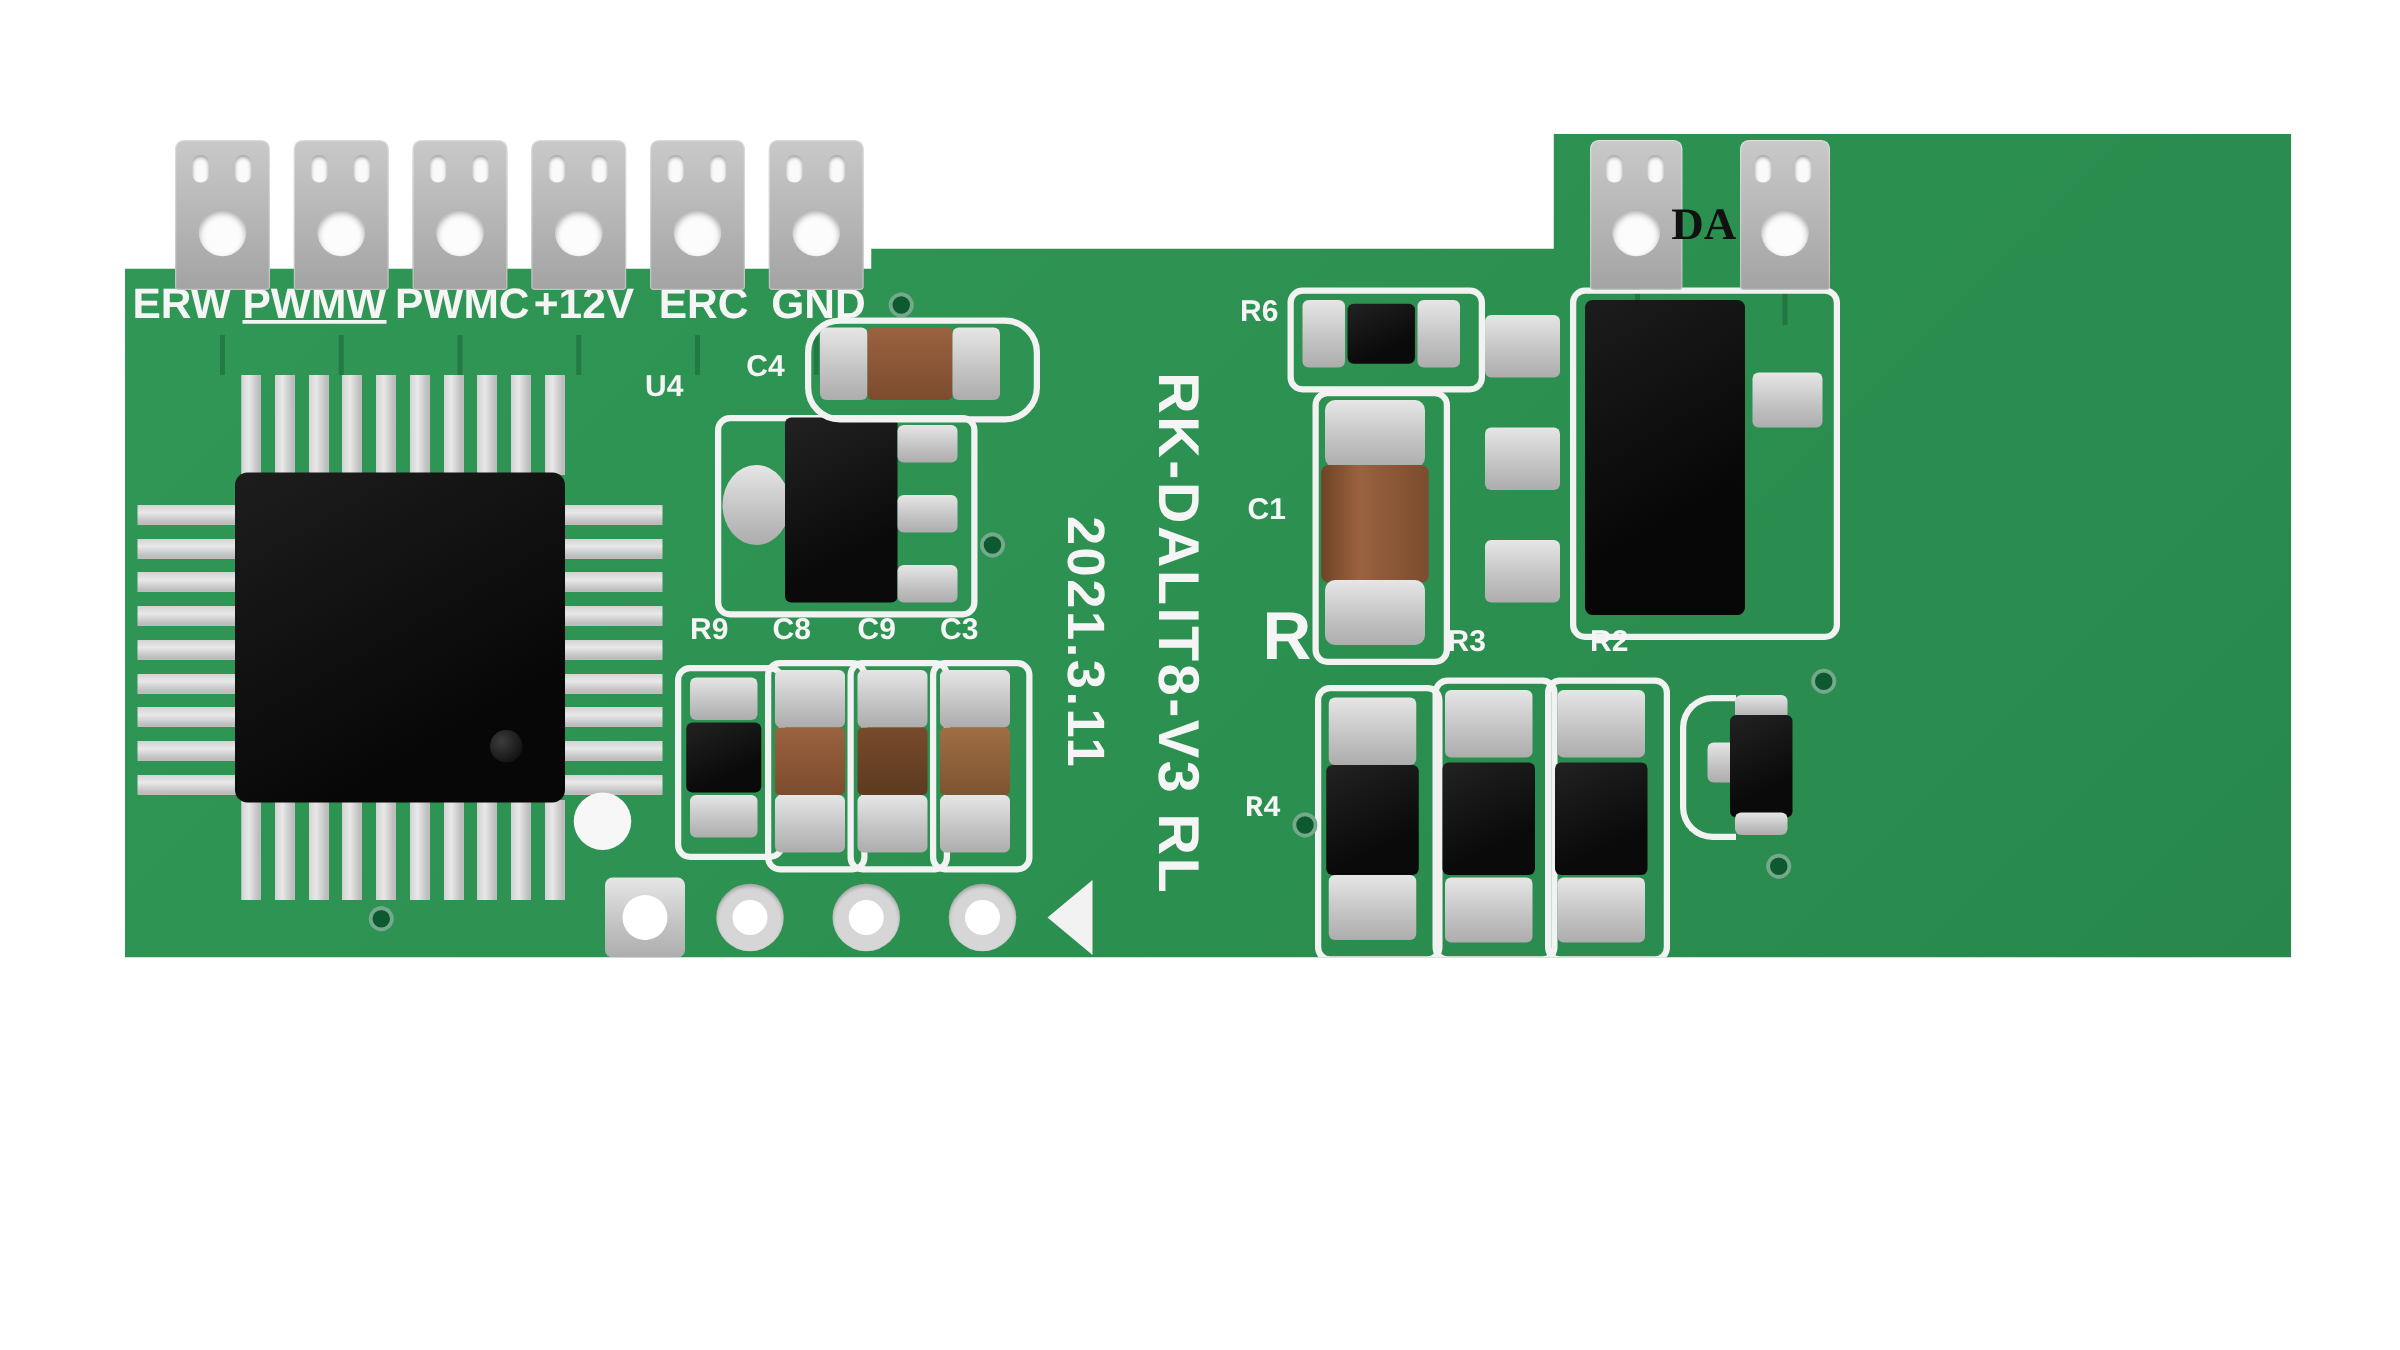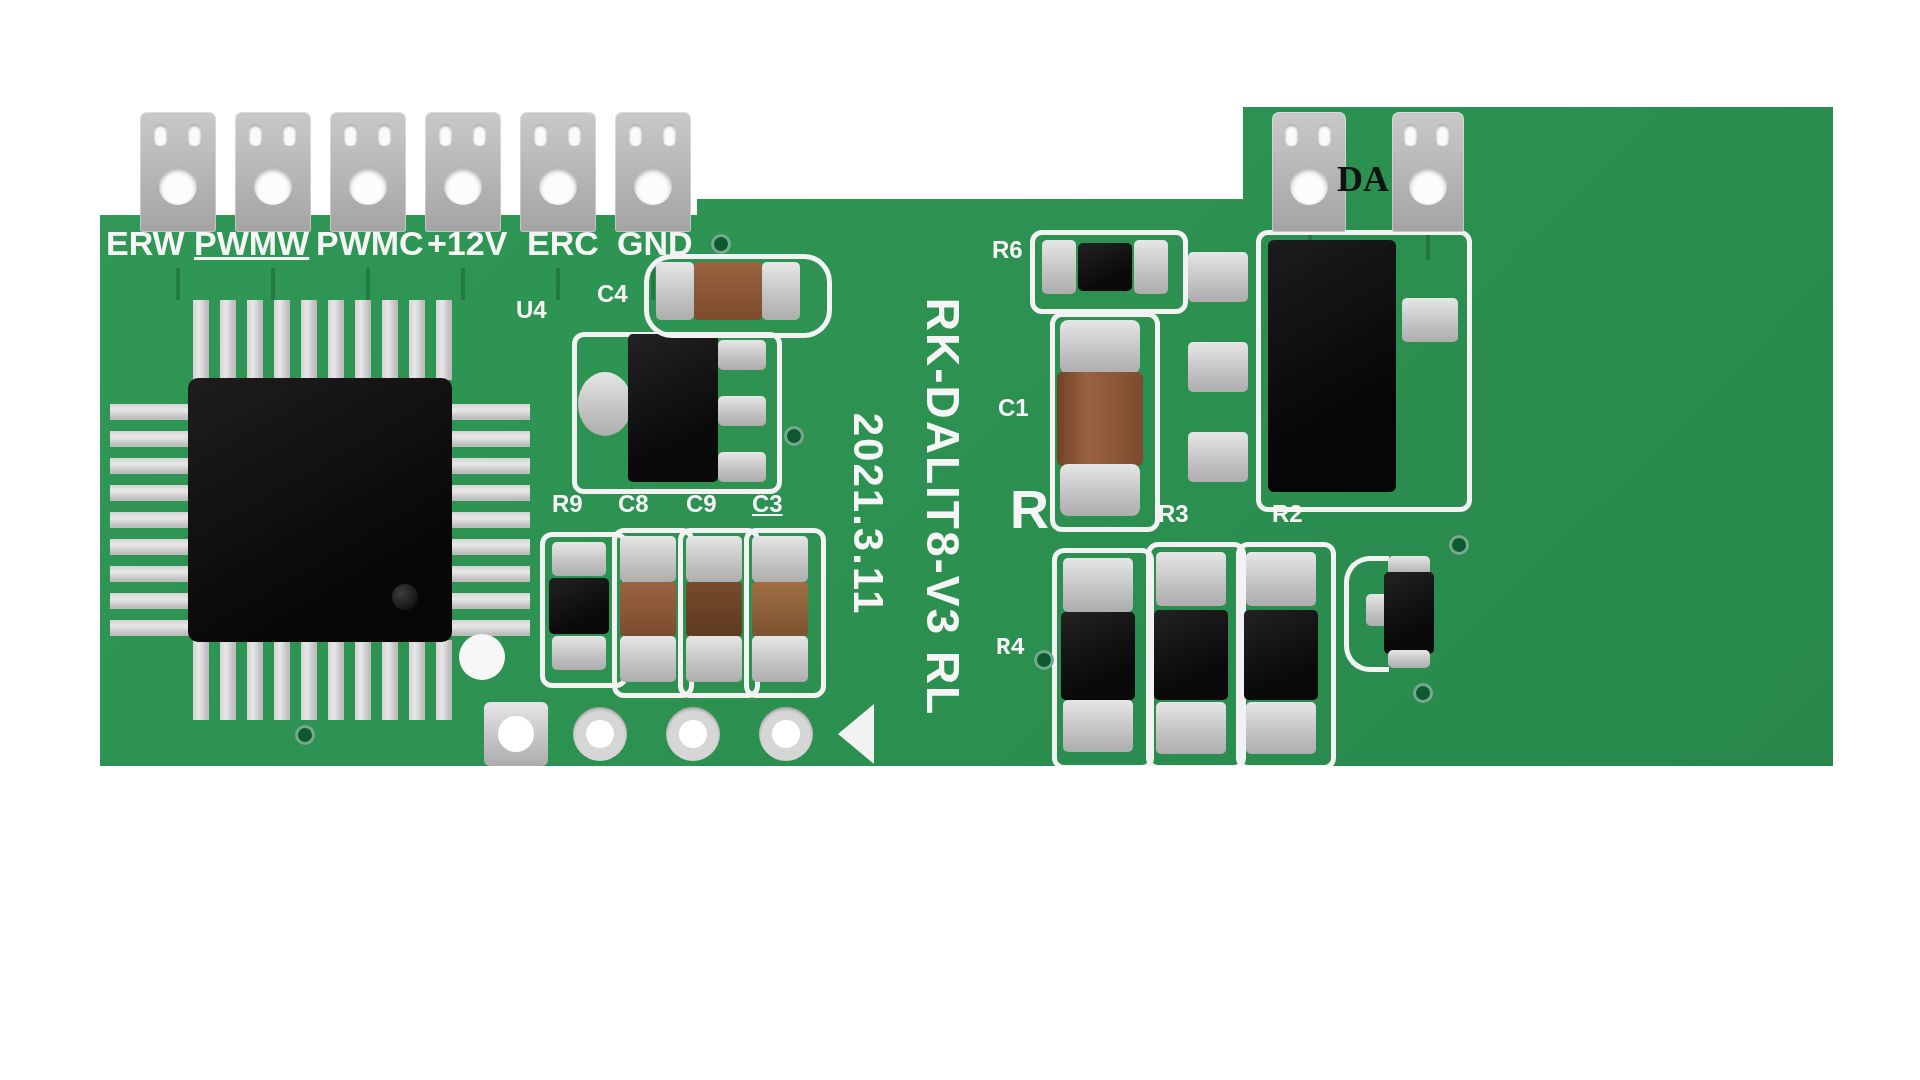--- a/index.html
+++ b/index.html
@@ -74,21 +74,21 @@
 
     <span class="a lbl t36" style="left:597px;top:280px;">C4</span>
     <div class="a sil" style="left:644px;top:254px;width:178px;height:74px;border-radius:28px;"></div>
     <div class="a pad" style="left:656px;top:262px;width:38px;height:58px;"></div>
     <div class="a brown1" style="left:694px;top:262px;width:68px;height:58px;"></div>
     <div class="a pad" style="left:762px;top:262px;width:38px;height:58px;"></div>
 
     <span class="a lbl t36" style="left:552px;top:490px;">R9</span>
     <span class="a lbl t36" style="left:618px;top:490px;">C8</span>
     <span class="a lbl t36" style="left:686px;top:490px;">C9</span>
-    <span class="a lbl t36" style="left:752px;top:490px;text-decoration:underline;">C3</span>
+    <span class="a lbl t36" style="left:752px;top:490px;">C3</span>
 
     <div class="a sil" style="left:540px;top:532px;width:78px;height:146px;"></div>
     <div class="a sil" style="left:612px;top:528px;width:72px;height:160px;"></div>
     <div class="a sil" style="left:678px;top:528px;width:72px;height:160px;"></div>
     <div class="a sil" style="left:744px;top:528px;width:72px;height:160px;"></div>
 
     <div class="a pad" style="left:552px;top:542px;width:54px;height:34px;"></div>
     <div class="a blk" style="left:549px;top:578px;width:60px;height:56px;"></div>
     <div class="a pad" style="left:552px;top:636px;width:54px;height:34px;"></div>
 

